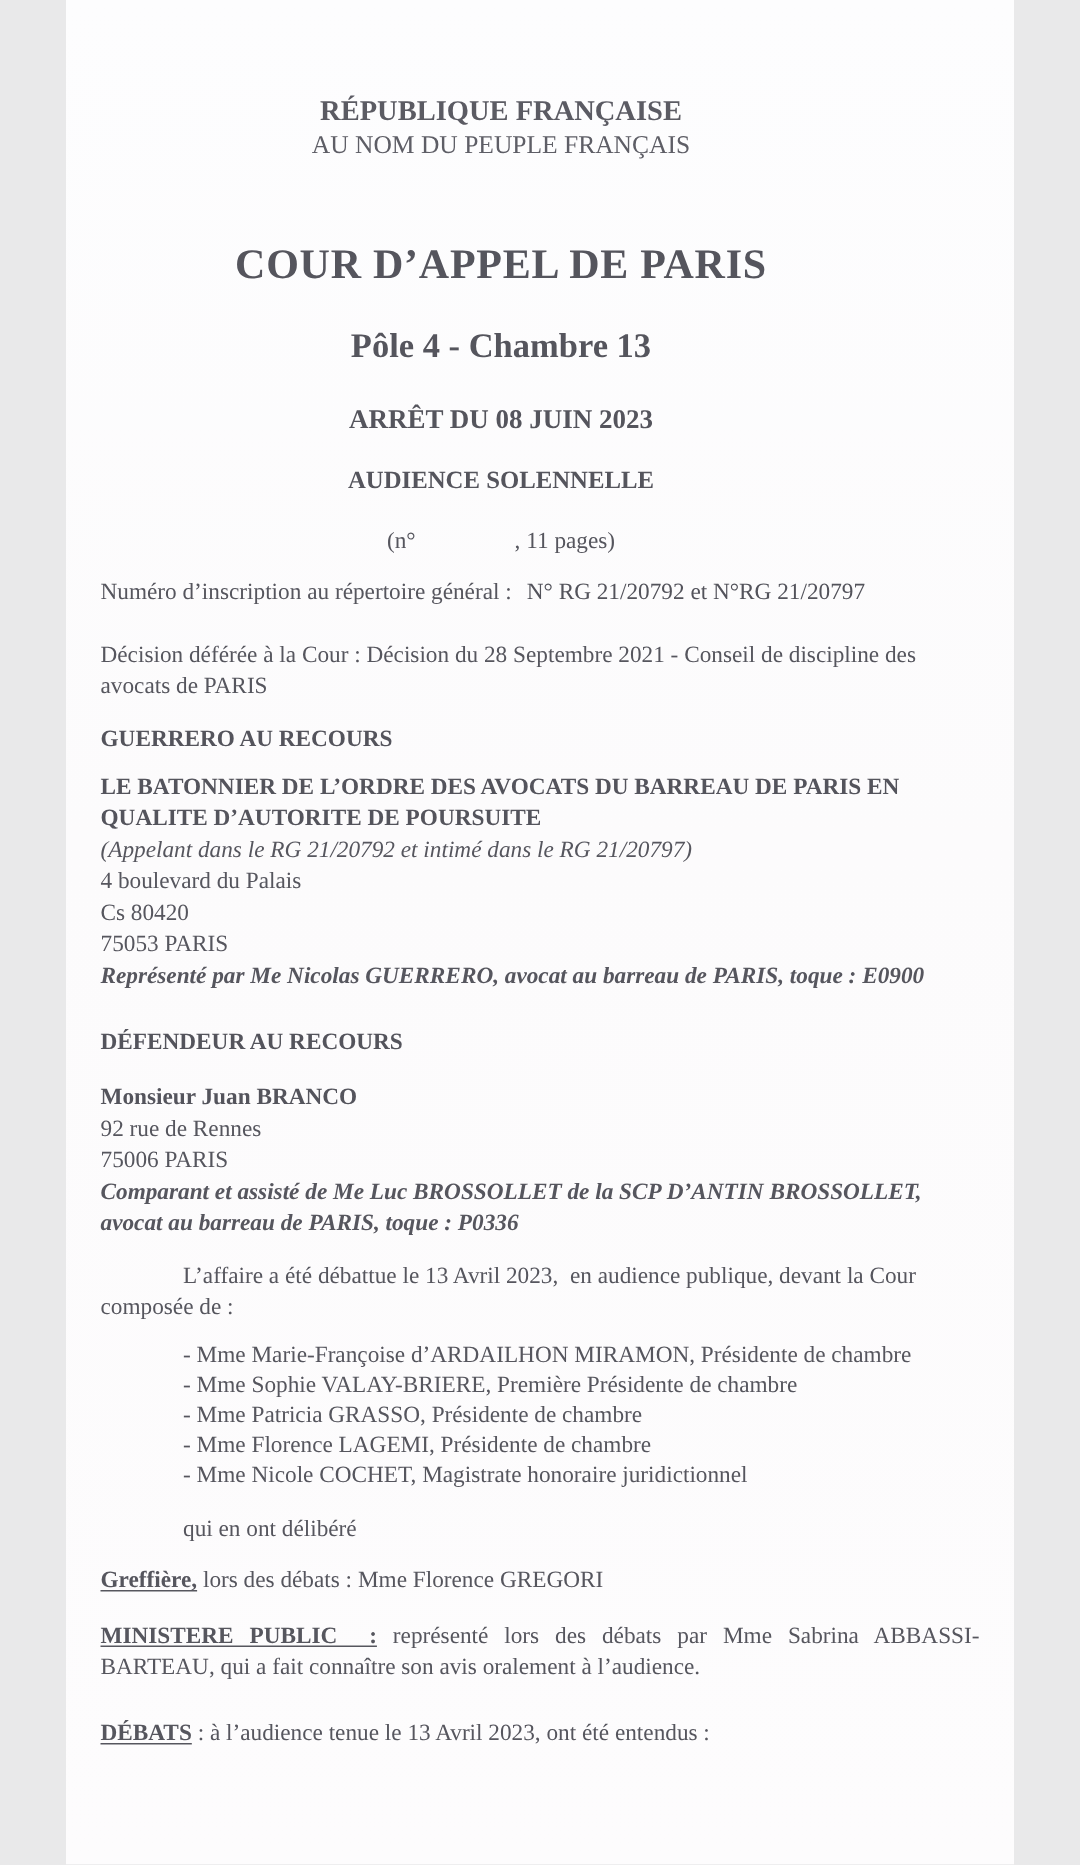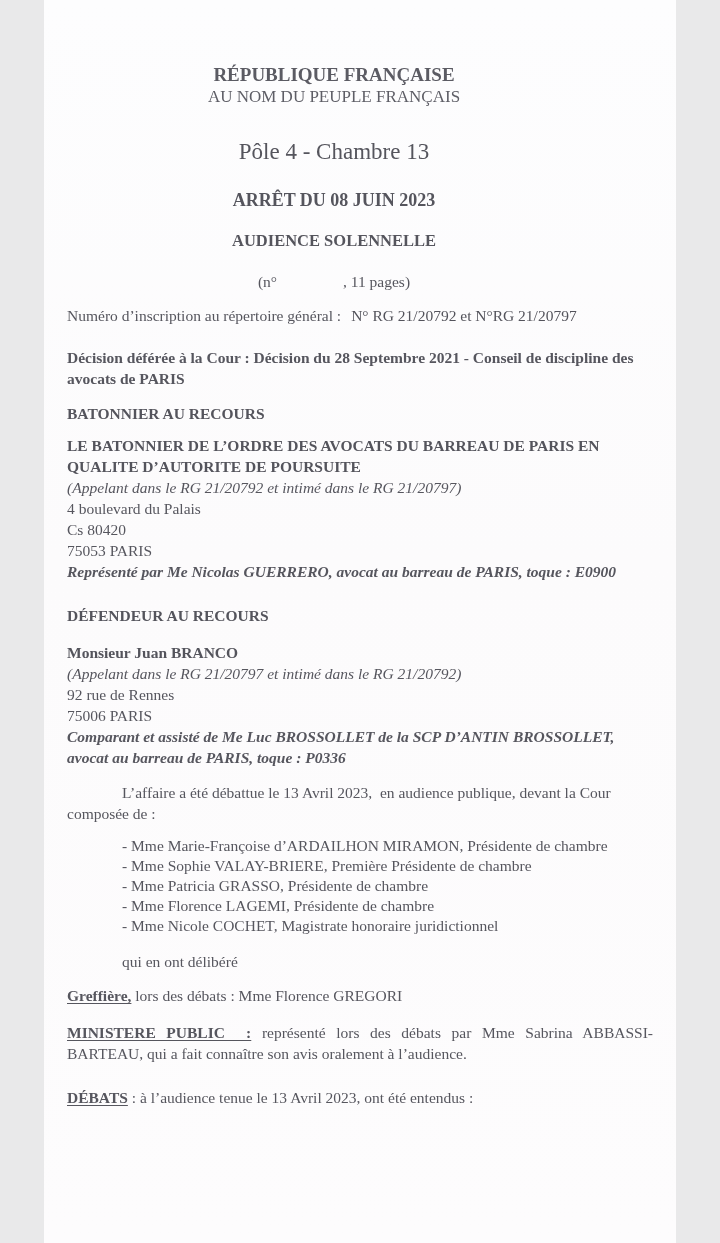--- a/index.html
+++ b/index.html
@@ -17,28 +17,28 @@
     overflow:hidden;
   }
   .center{text-align:center;margin-right:52px;}
   .b{font-weight:bold;}
   .i{font-style:italic;}
   .u{text-decoration:underline;text-underline-offset:2px;}
   .pre{white-space:pre-wrap;}
   .rep1{font-size:19px;font-weight:bold;line-height:22px;color:#5b5b63;}
   .rep2{font-size:17px;line-height:22px;color:#5e5e66;}
   .court{font-size:28px;font-weight:bold;margin-top:58px;color:#55555d;letter-spacing:.5px;}
-  .chamber{font-size:23px;font-weight:normal;margin-top:33px;color:#55555d;}
+  .chamber{font-size:23px;font-weight:bold;margin-top:33px;color:#55555d;}
   .decree{font-size:18px;font-weight:bold;margin-top:28px;color:#55555d;}
   .audience{font-size:16.5px;font-weight:bold;margin-top:19px;color:#55555d;}
   .pagesline{margin-top:20px;font-size:15.5px;}
   .gap-inline{display:inline-block;width:66px;}
   .registry{margin-top:13px;}
   .registry .val{font-weight:normal;margin-left:10px;color:#53535b;}
-  .referral{margin-top:21px;font-weight:bold;}
+  .referral{margin-top:21px;}
   .sec-heading{font-weight:bold;color:#54545c;}
   .demandeur{margin-top:14px;}
   .party-name{margin-top:11px;font-weight:bold;color:#54545c;}
   .defendeur{margin-top:23px;}
   .def-name{margin-top:16px;}
   .composition{margin-top:9px;}
   .intro{margin-top:14px;}
   .intro .line1{text-indent:55px;}
   .judges{margin-top:12px;margin-left:55px;line-height:20px;}
   .deliberation{margin-top:15px;margin-left:55px;}
@@ -48,53 +48,53 @@
   .debates{margin-top:23px;}
 </style>
 </head>
 <body>
 
 <div class="paper">
 
   <div class="center rep1">RÉPUBLIQUE FRANÇAISE</div>
   <div class="center rep2">AU NOM DU PEUPLE FRANÇAIS</div>
 
+  <div class="center court">COUR D’APPEL DE PARIS</div>
   <div class="center chamber">Pôle 4 - Chambre 13</div>
   <div class="center decree">ARRÊT DU 08 JUIN 2023</div>
   <div class="center audience">AUDIENCE SOLENNELLE</div>
 
   <div class="center pagesline">
     <span>(n°</span><span class="gap-inline"></span><span>, 11  pages)</span>
   </div>
 
   <div class="registry">
     <span>Numéro d’inscription au répertoire général :</span><span class="val">N° RG 21/20792 et N°RG 21/20797</span>
   </div>
 
   <div class="referral">
     <div>Décision déférée à la Cour : Décision du 28 Septembre 2021 - Conseil de discipline des</div>
     <div>avocats de PARIS</div>
   </div>
 
-  <div class="sec-heading demandeur">BATONNIER AU RECOURS</div>
+  <div class="sec-heading demandeur">GUERRERO AU RECOURS</div>
 
   <div class="party-name">
     <div>LE BATONNIER DE L’ORDRE DES AVOCATS DU BARREAU DE PARIS EN</div>
     <div>QUALITE D’AUTORITE DE POURSUITE</div>
   </div>
   <div class="i">(Appelant dans le RG 21/20792 et intimé dans le RG 21/20797)</div>
   <div>4 boulevard du Palais</div>
   <div>Cs 80420</div>
   <div>75053 PARIS</div>
   <div class="b i">Représenté par Me Nicolas GUERRERO, avocat au barreau de PARIS, toque : E0900</div>
 
   <div class="sec-heading defendeur">DÉFENDEUR AU RECOURS</div>
 
   <div class="party-name def-name">Monsieur Juan BRANCO</div>
-  <div class="i">(Appelant dans le RG 21/20797 et intimé dans le RG 21/20792)</div>
   <div>92 rue de Rennes</div>
   <div>75006 PARIS</div>
   <div class="b i">Comparant et assisté de Me Luc BROSSOLLET de la SCP D’ANTIN BROSSOLLET,</div>
   <div class="b i">avocat au barreau de PARIS, toque : P0336</div>
 
 
   <div class="intro">
     <div class="line1 pre">L’affaire a été débattue le 13 Avril 2023,  en audience publique, devant la Cour</div>
     <div>composée de :</div>
   </div>

